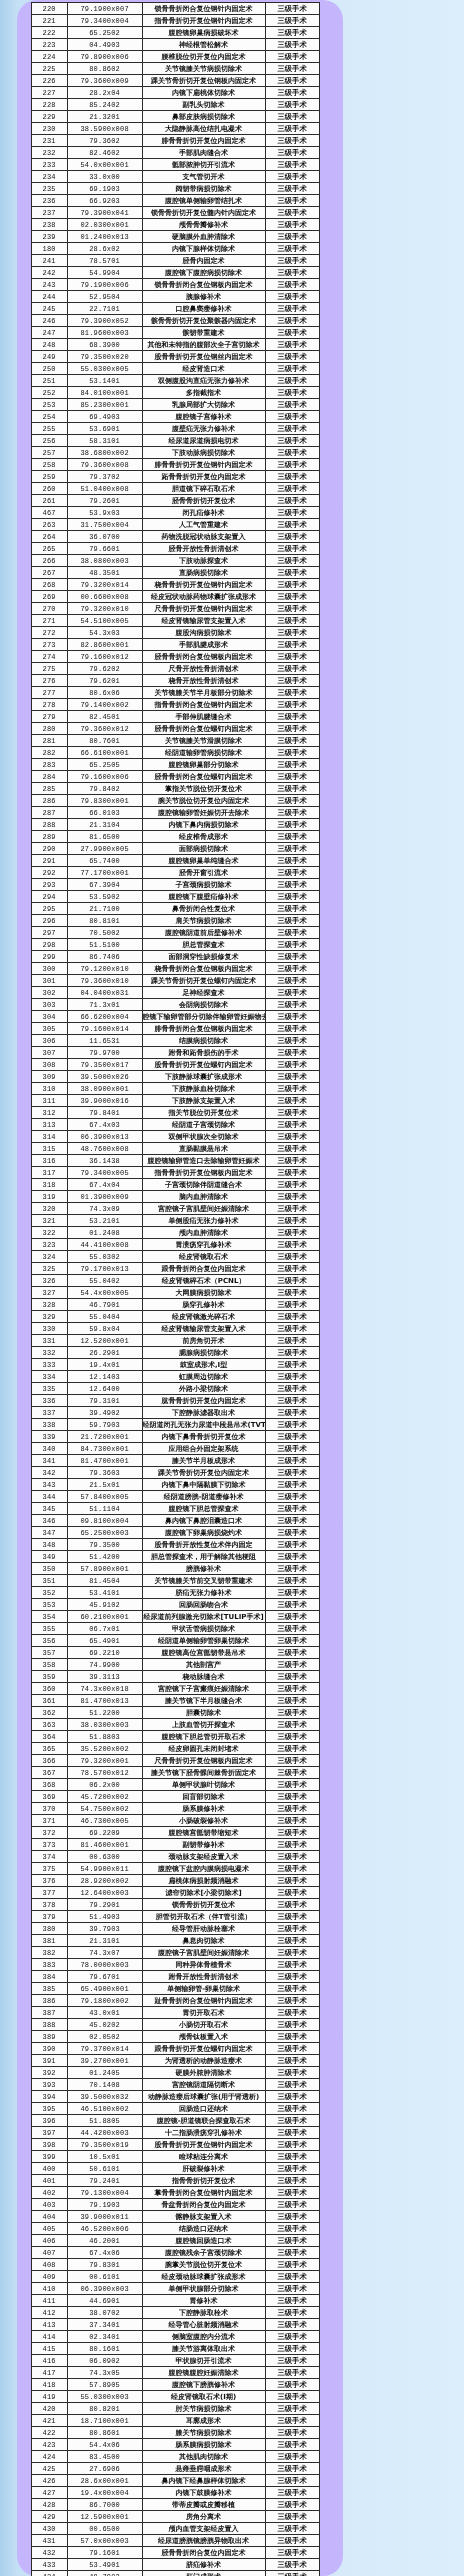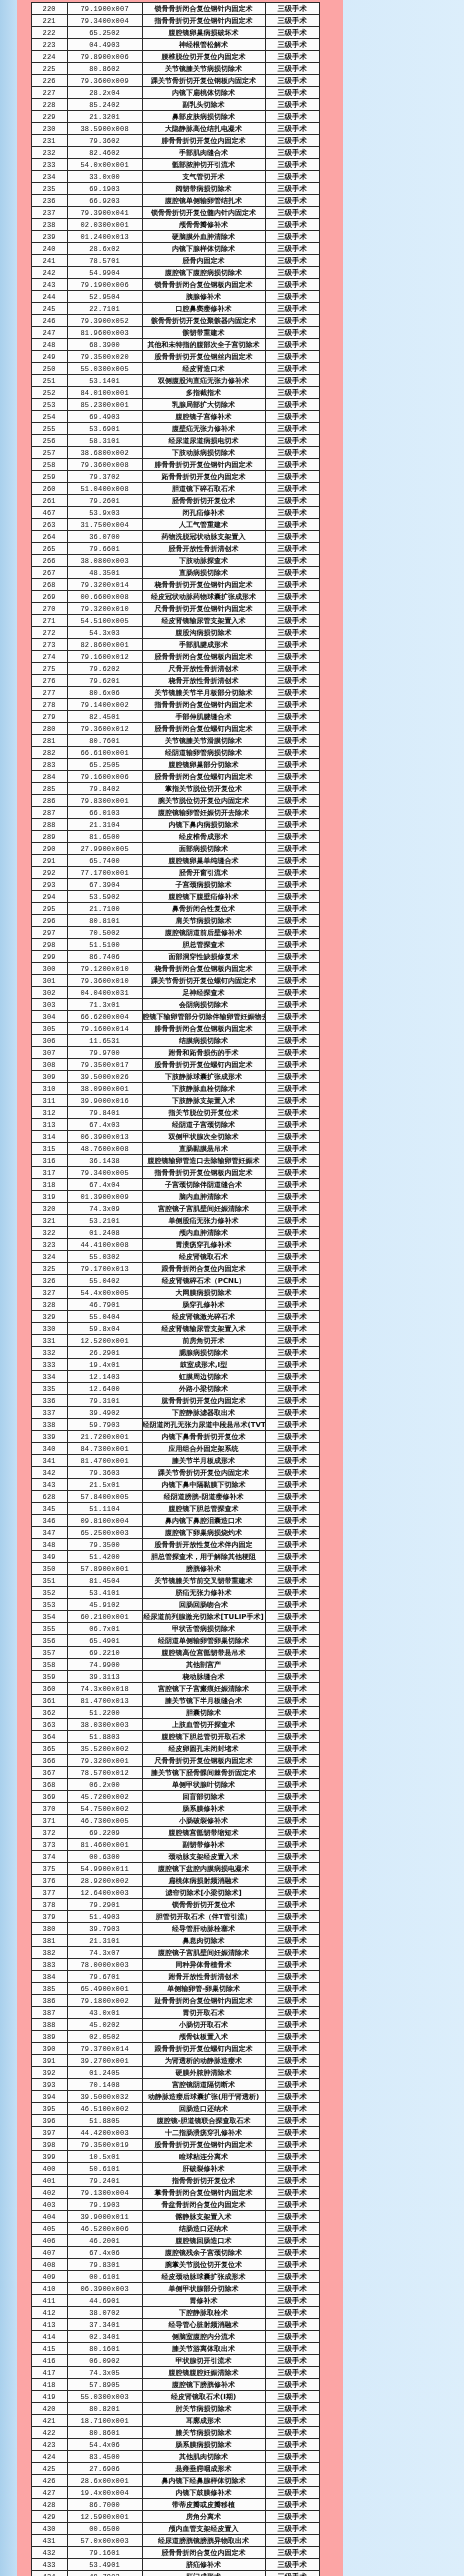--- a/index.html
+++ b/index.html
@@ -4,21 +4,22 @@
 <style>
   html,body{margin:0;padding:0;}
   body{
     position:relative;
     width:464px;height:2576px;overflow:hidden;
     background:linear-gradient(90deg,#a9d0ec 0px,#c6e1f6 18.7px,#d5eafa 320px,#dceefb 464px);
     font-family:"DejaVu Sans","Liberation Sans",sans-serif;
   }
   .panel{
     position:absolute;left:17.3px;top:0;width:326px;height:2576px;
-    background:#fca5a5;
+    background:#c4b5fd;
+    border-radius:20px;
   }
   table.proc-table{
     position:absolute;left:13.3px;top:2px;width:287px;
     border-collapse:collapse;table-layout:fixed;
     background:#fcfcfc;
   }
   table.proc-table td{
     border:0.7px solid #2a2a2a;
     padding:0;margin:0;
     text-align:center;vertical-align:middle;
@@ -164,21 +165,21 @@
           <td class="c-name">颅骨骨瓣修补术</td>
           <td class="c-level">三级手术</td>
         </tr>
         <tr>
           <td class="c-num">239</td>
           <td class="c-code">01.2400x013</td>
           <td class="c-name">硬脑膜外血肿清除术</td>
           <td class="c-level">三级手术</td>
         </tr>
         <tr>
-          <td class="c-num">240</td>
+          <td class="c-num">180</td>
           <td class="c-code">28.6x02</td>
           <td class="c-name">内镜下腺样体切除术</td>
           <td class="c-level">三级手术</td>
         </tr>
         <tr>
           <td class="c-num">241</td>
           <td class="c-code">78.5701</td>
           <td class="c-name">胫骨内固定术</td>
           <td class="c-level">三级手术</td>
         </tr>
@@ -788,21 +789,21 @@
           <td class="c-name">踝关节骨折切开复位内固定术</td>
           <td class="c-level">三级手术</td>
         </tr>
         <tr>
           <td class="c-num">343</td>
           <td class="c-code">21.5x01</td>
           <td class="c-name">内镜下鼻中隔黏膜下切除术</td>
           <td class="c-level">三级手术</td>
         </tr>
         <tr>
-          <td class="c-num">628</td>
+          <td class="c-num">344</td>
           <td class="c-code">57.8400x005</td>
           <td class="c-name">经阴道膀胱-阴道瘘修补术</td>
           <td class="c-level">三级手术</td>
         </tr>
         <tr>
           <td class="c-num">345</td>
           <td class="c-code">51.1104</td>
           <td class="c-name">腹腔镜下胆总管探查术</td>
           <td class="c-level">三级手术</td>
         </tr>

